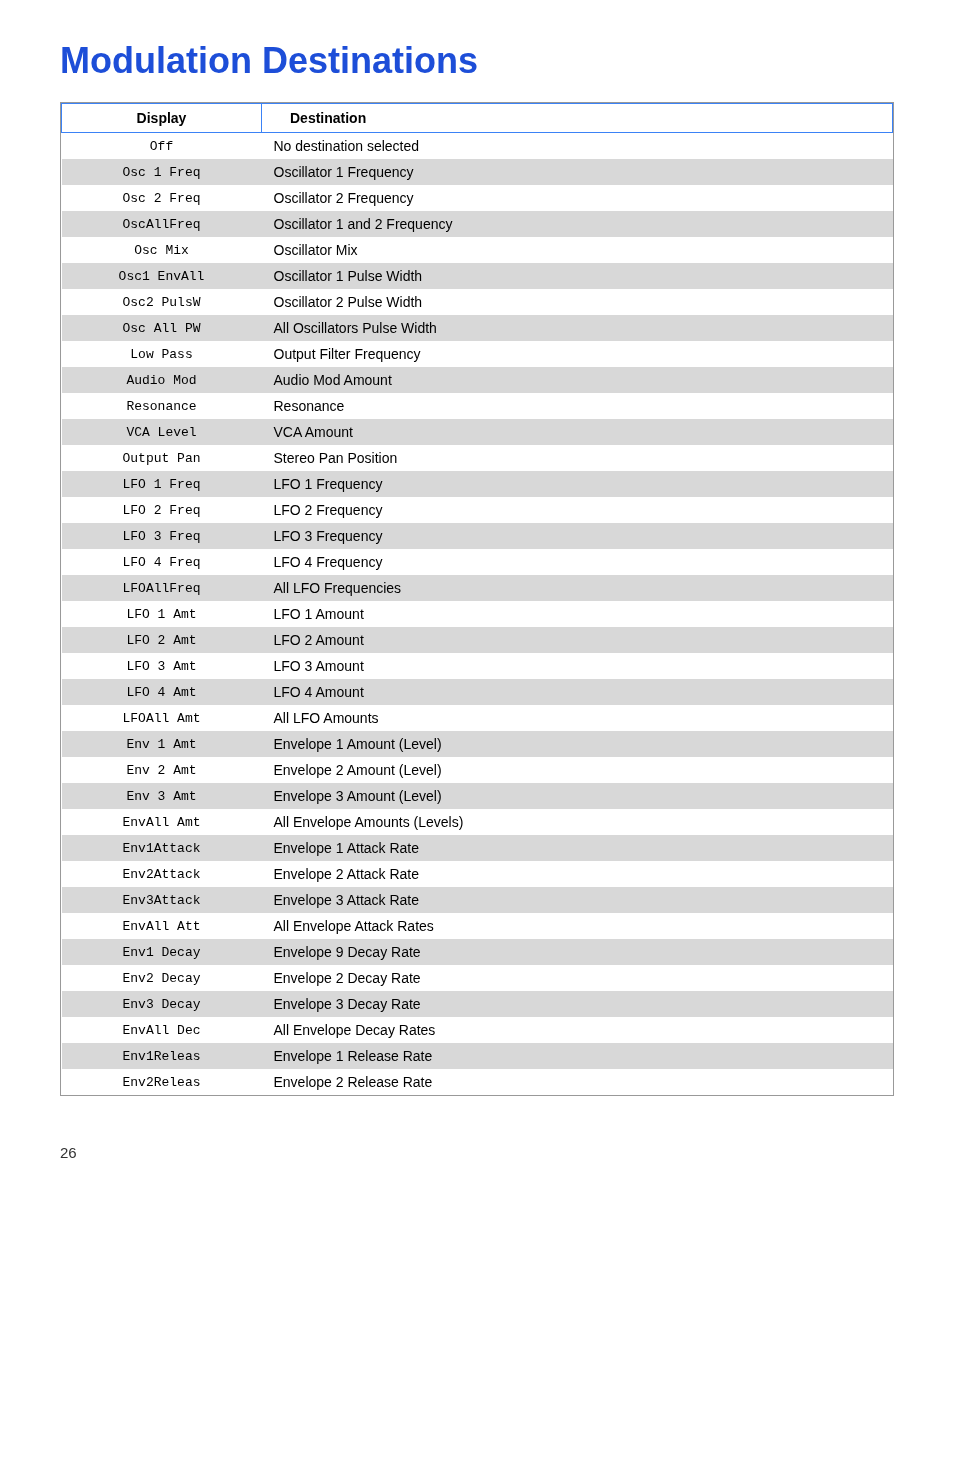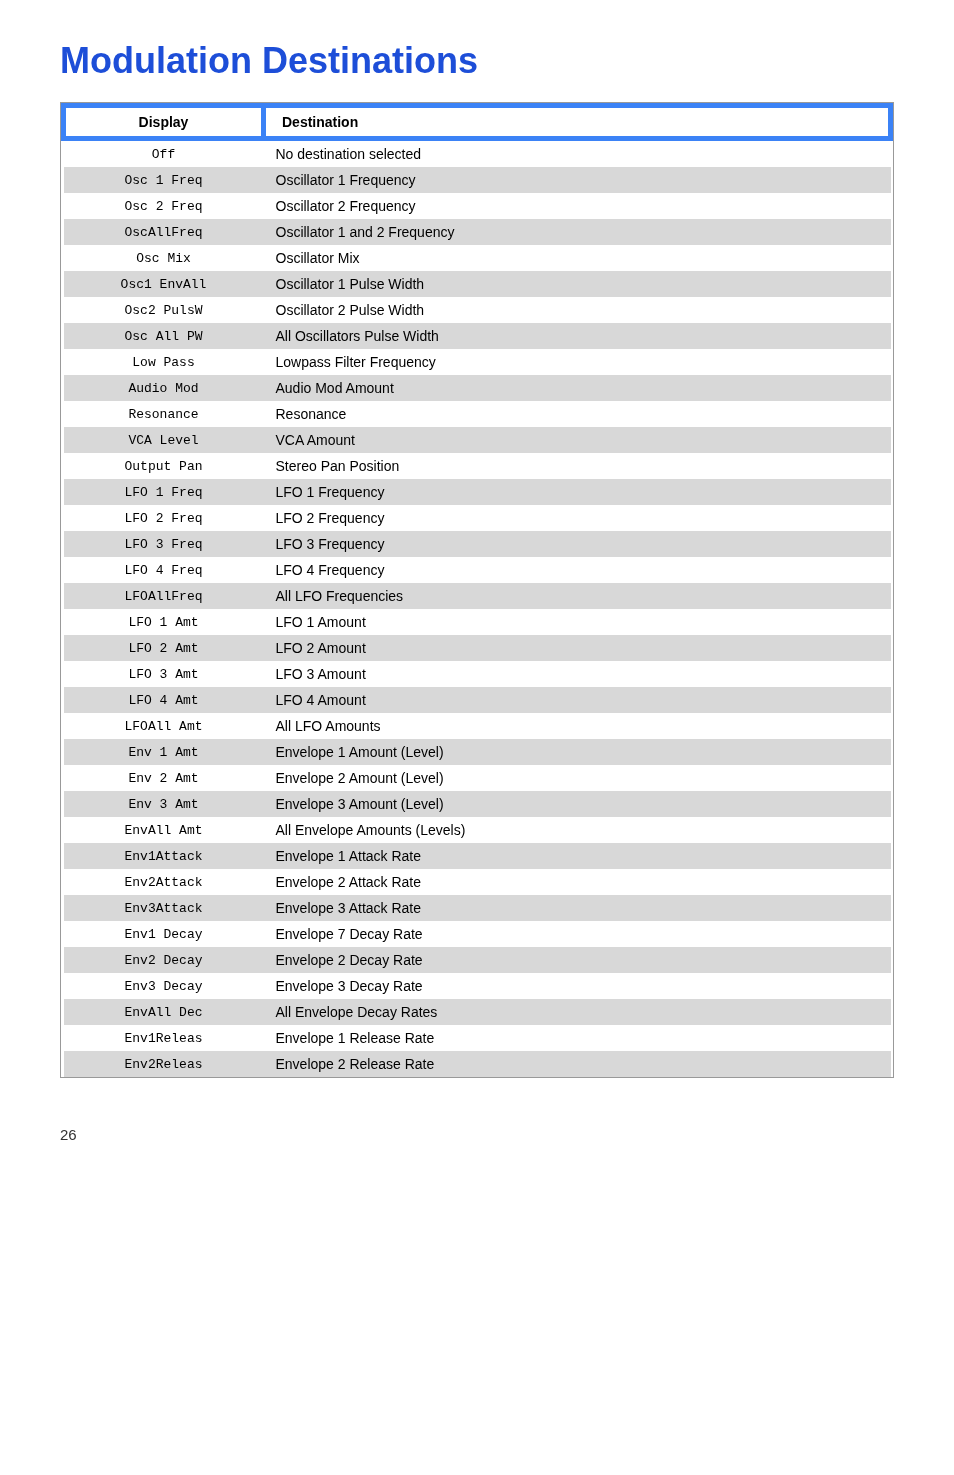--- a/index.html
+++ b/index.html
@@ -32,22 +32,22 @@
       border: 1px solid #999;
     }
 
     table {
       width: 100%;
       border-collapse: collapse;
     }
 
     thead tr th {
       background: #ffffff;
-      border: 5px solid #3b82f6;
-      padding: 6px 16px;
+      border: 1px solid #3b82f6;
+      padding: 6px 28px;
       font-weight: bold;
       font-size: 14px;
       text-align: left;
     }
 
     thead tr th:first-child {
       width: 200px;
       text-align: center;
     }
 
@@ -120,21 +120,21 @@
         <tr>
           <td>Osc2 PulsW</td>
           <td>Oscillator 2 Pulse Width</td>
         </tr>
         <tr>
           <td>Osc All PW</td>
           <td>All Oscillators Pulse Width</td>
         </tr>
         <tr>
           <td>Low Pass</td>
-          <td>Lowpass Filter Frequency</td>
+          <td>Output Filter Frequency</td>
         </tr>
         <tr>
           <td>Audio Mod</td>
           <td>Audio Mod Amount</td>
         </tr>
         <tr>
           <td>Resonance</td>
           <td>Resonance</td>
         </tr>
         <tr>
@@ -207,22 +207,26 @@
         </tr>
         <tr>
           <td>Env2Attack</td>
           <td>Envelope 2 Attack Rate</td>
         </tr>
         <tr>
           <td>Env3Attack</td>
           <td>Envelope 3 Attack Rate</td>
         </tr>
         <tr>
+          <td>EnvAll Att</td>
+          <td>All Envelope Attack Rates</td>
+        </tr>
+        <tr>
           <td>Env1 Decay</td>
-          <td>Envelope 7 Decay Rate</td>
+          <td>Envelope 9 Decay Rate</td>
         </tr>
         <tr>
           <td>Env2 Decay</td>
           <td>Envelope 2 Decay Rate</td>
         </tr>
         <tr>
           <td>Env3 Decay</td>
           <td>Envelope 3 Decay Rate</td>
         </tr>
         <tr>

